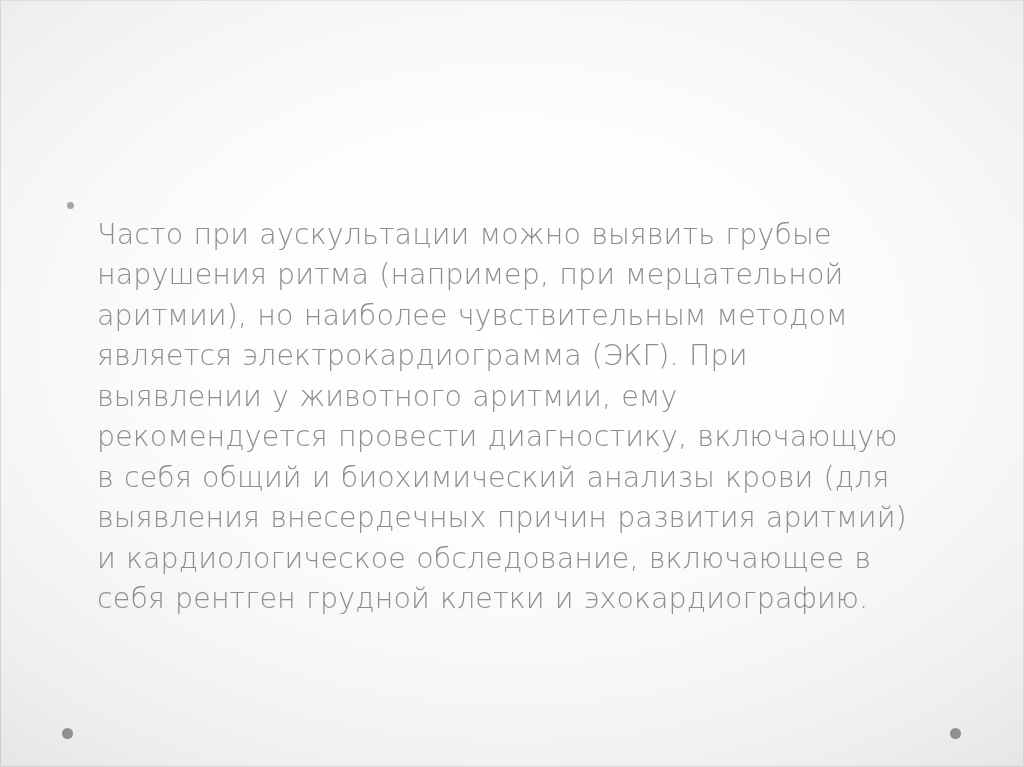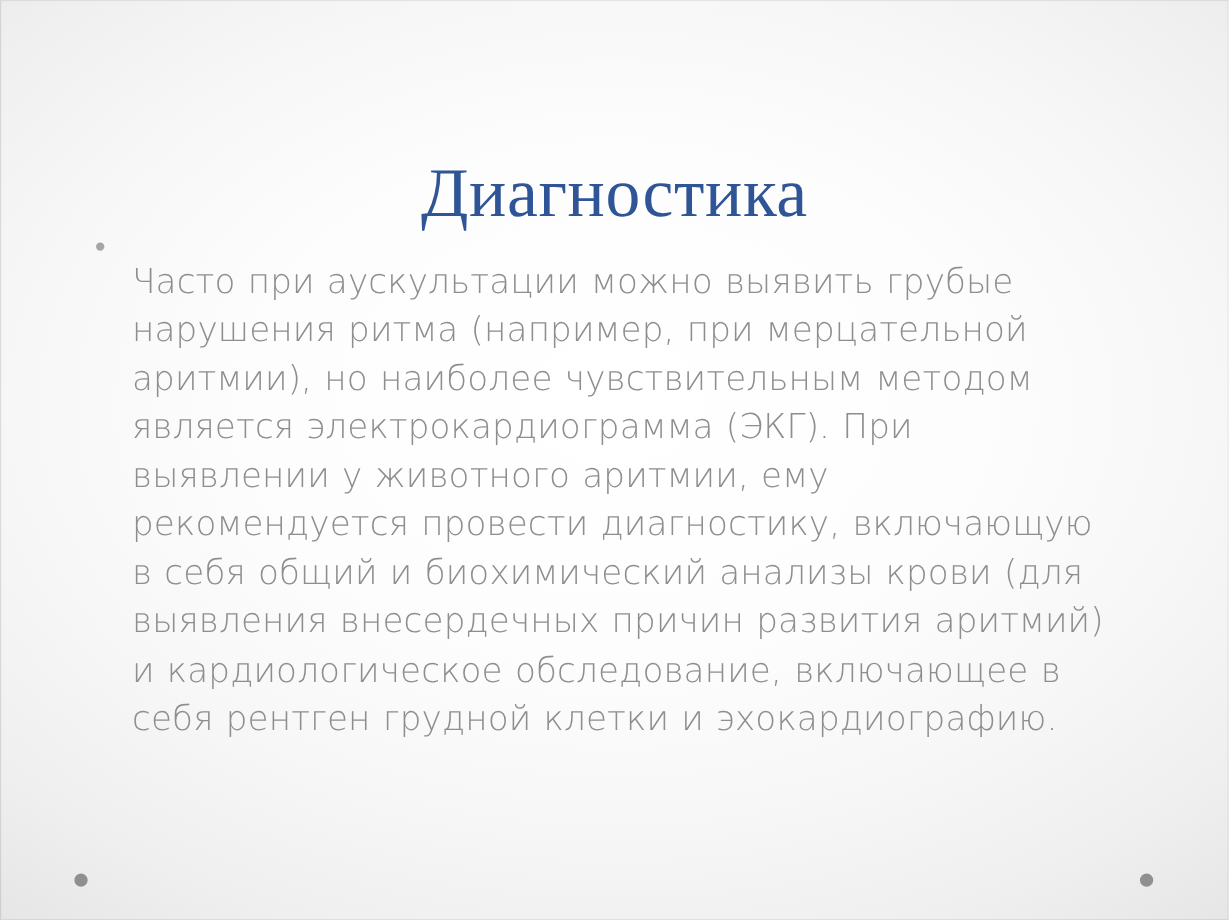--- a/index.html
+++ b/index.html
@@ -47,21 +47,21 @@
     font-size: 58px;
     line-height: 68px;
     font-weight: 400;
     color: #2f5596;
     letter-spacing: 0.5px;
     white-space: nowrap;
   }
 
   .body-block {
     position: absolute;
-    left: 76px;
+    left: 63px;
     top: 186px;
     width: 880px;
   }
 
   .bullet-row {
     display: flex;
     align-items: flex-start;
   }
 
   .bullet-marker {
@@ -101,21 +101,20 @@
   }
 
   .corner-dot.left  { left: 62px;  top: 728px; }
   .corner-dot.right { left: 950px; top: 728px; }
 </style>
 </head>
 <body>
 
 <div id="slide">
 
-  <h1 class="slide-title">Диагностика</h1>
 
   <div class="body-block">
     <div class="bullet-row">
       <span class="bullet-marker">
         <span class="dot"></span>
       </span>
       <p class="bullet-text">Часто при аускультации можно выявить грубые нарушения ритма (например, при мерцательной аритмии), но наиболее чувствительным методом является электрокардиограмма (ЭКГ). При выявлении у животного аритмии, ему рекомендуется провести диагностику, включающую в себя общий и биохимический анализы крови (для выявления внесердечных причин развития аритмий) и кардиологическое обследование, включающее в себя рентген грудной клетки и эхокардиографию.</p>
     </div>
   </div>
 

